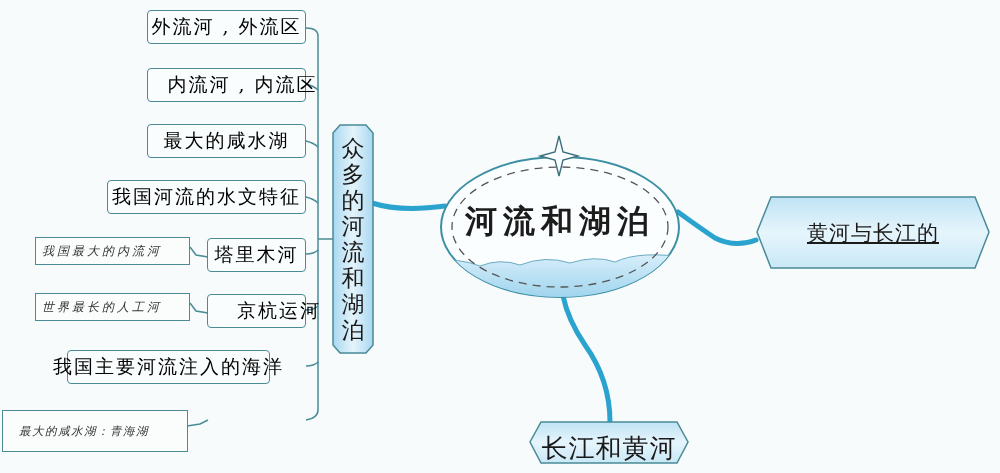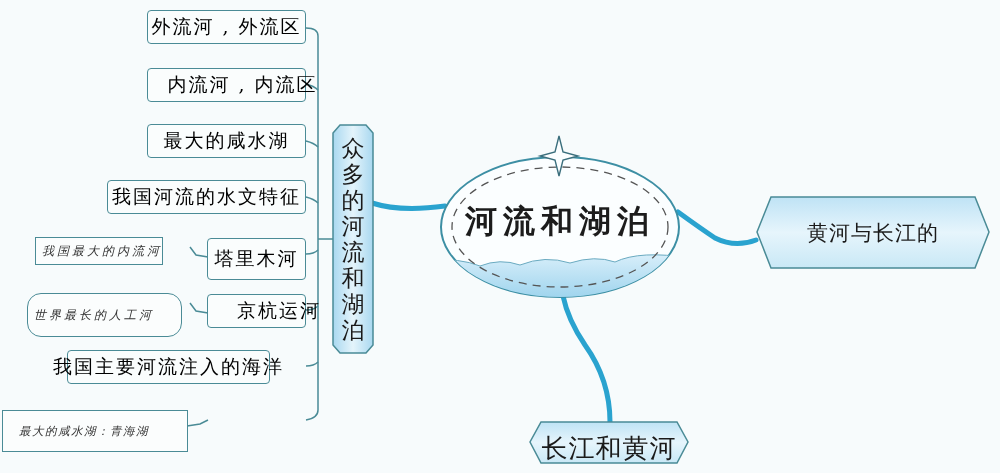--- a/index.html
+++ b/index.html
@@ -84,34 +84,34 @@
     <span>流</span>
     <span>和</span>
     <span>湖</span>
     <span>泊</span>
   </div>
 
   <div class="box" style="left:147px;top:10px;width:159px;height:34px;">外流河 , 外流区</div>
   <div class="box" style="left:147px;top:68px;width:159px;height:34px;padding-left:32px;">内流河 , 内流区</div>
   <div class="box" style="left:147px;top:124px;width:159px;height:34px;">最大的咸水湖</div>
   <div class="box" style="left:107px;top:180px;width:199px;height:34px;">我国河流的水文特征</div>
-  <div class="box" style="left:207px;top:238px;width:99px;height:42px;">塔里木河</div>
+  <div class="box" style="left:207px;top:238px;width:99px;height:34px;">塔里木河</div>
   <div class="box" style="left:207px;top:294px;width:99px;height:34px;padding-left:45px;">京杭运河</div>
   <div class="box" style="left:67px;top:350px;width:203px;height:34px;">我国主要河流注入的海洋</div>
 
-  <div class="note" style="left:35px;top:237px;width:128px;height:28px;">
+  <div class="note" style="left:35px;top:237px;width:155px;height:28px;">
     <span>我国最大的内流河</span>
   </div>
-  <div class="note" style="left:27px;top:293px;width:155px;height:44px;border-radius:14px;">
+  <div class="note" style="left:35px;top:293px;width:155px;height:28px;">
     <span>世界最长的人工河</span>
   </div>
   <div class="note" style="left:2px;top:410px;width:186px;height:42px;font-size:11.5px;line-height:16px;letter-spacing:1.5px;padding-left:16px;">
     <span>最大的咸水湖：青海湖</span>
   </div>
 
-  <div class="hex" style="left:757px;top:197px;width:232px;height:71px;font-size:21px;line-height:28px;letter-spacing:1px;">
+  <div class="hex" style="left:757px;top:197px;width:232px;height:71px;font-size:21px;line-height:28px;letter-spacing:1px;text-decoration:underline;">
     <span>黄河与长江的</span>
   </div>
 
   <div class="hex" style="left:530px;top:422px;width:158px;height:52px;font-size:26px;letter-spacing:1px;">
     <span>长江和黄河</span>
   </div>
 </div>
 
 </body></html>

